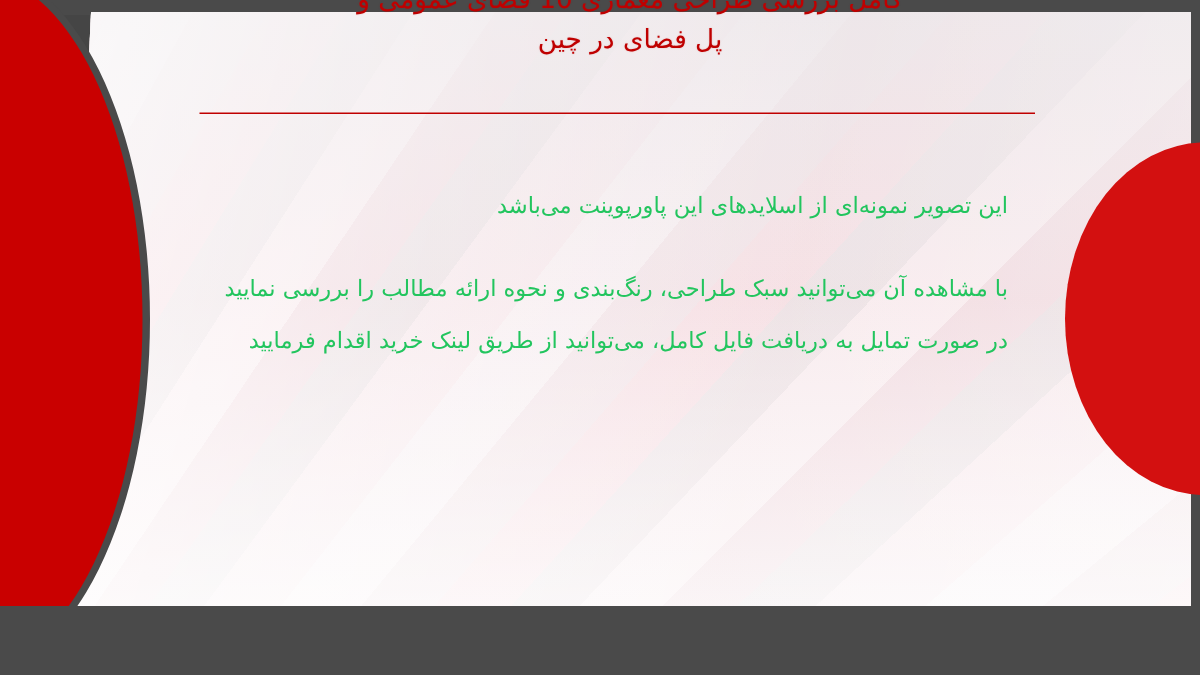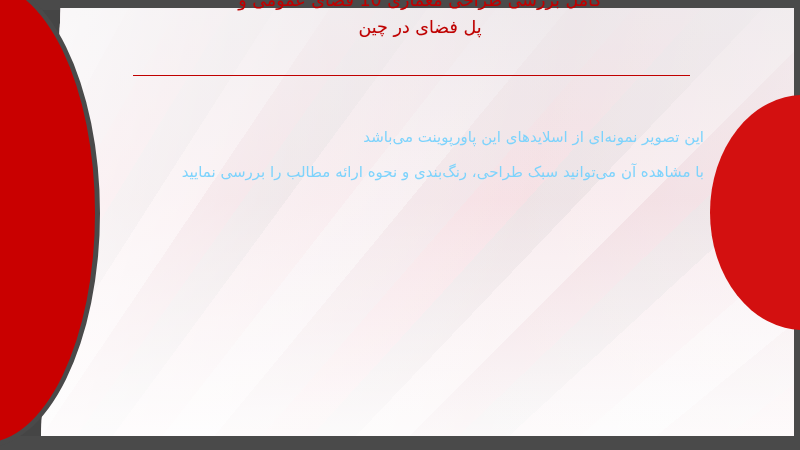--- a/index.html
+++ b/index.html
@@ -5,21 +5,21 @@
   html,body{margin:0;padding:0;}
   body{
     width:800px;height:450px;overflow:hidden;
     background:#4a4a4a;
     font-family:"DejaVu Sans","Liberation Sans",sans-serif;
   }
 
   
   #slide{
     position:relative;
-    width:800px;height:450px;
+    width:800px;height:404px;
     overflow:hidden;
     background:#454545;
   }
 
   
   .frame-band{
     position:absolute;
     background:#4a4a4a;
     z-index:1;
   }
@@ -107,32 +107,32 @@
     position:absolute;
     left:133px;top:75px;
     width:557px;height:0;
     border-top:1.6px solid #c00000;
     z-index:5;
   }
 
   
   .body-block{
     position:absolute;
-    left:136px;top:120px;
+    left:104px;top:120px;
     width:568px;
     text-align:right;
     direction:rtl;
-    color:#7dd3fc;
+    color:#22c55e;
     font-size:15px;
     line-height:35px;
     font-weight:400;
   }
   .body-line{white-space:nowrap;}
   .body-line.l1{padding-right:0;}
-  .body-line.l2{padding-right:0;}
+  .body-line.l2{padding-right:0;margin-top:20px;}
   .body-line.l3{padding-right:0;}
 </style>
 </head>
 <body>
 
 <div id="slide">
 
   <div class="frame-band frame-top"></div>
   <div class="frame-band frame-bottom"></div>
   <div class="frame-band frame-left"></div>
@@ -151,16 +151,17 @@
     <div class="title-block">
       <div class="title-line">کامل بررسی طراحی معماری 10 فضای عمومی و</div>
       <div class="title-line">پل فضای در چین</div>
     </div>
 
     <div class="title-rule"></div>
 
     <div class="body-block">
       <div class="body-line l1">این تصویر نمونه‌ای از اسلایدهای این پاورپوینت می‌باشد</div>
       <div class="body-line l2">با مشاهده آن می‌توانید سبک طراحی، رنگ‌بندی و نحوه ارائه مطالب را بررسی نمایید</div>
+      <div class="body-line l3">در صورت تمایل به دریافت فایل کامل، می‌توانید از طریق لینک خرید اقدام فرمایید</div>
     </div>
 
   </div>
 </div>
 
 </body></html>

